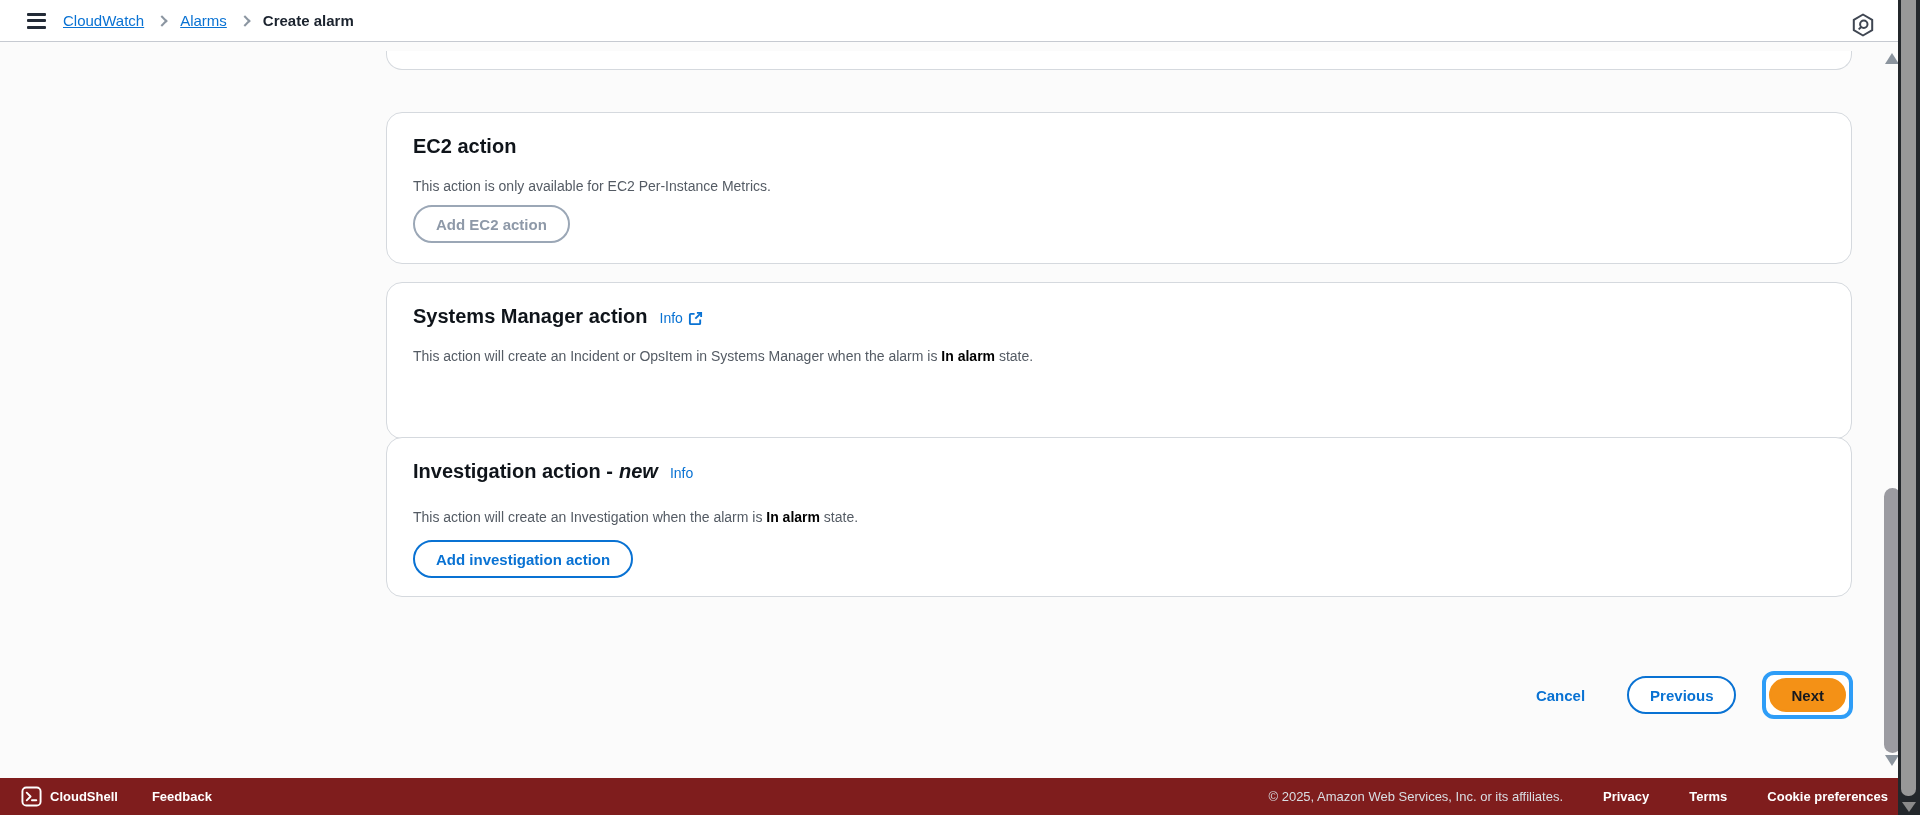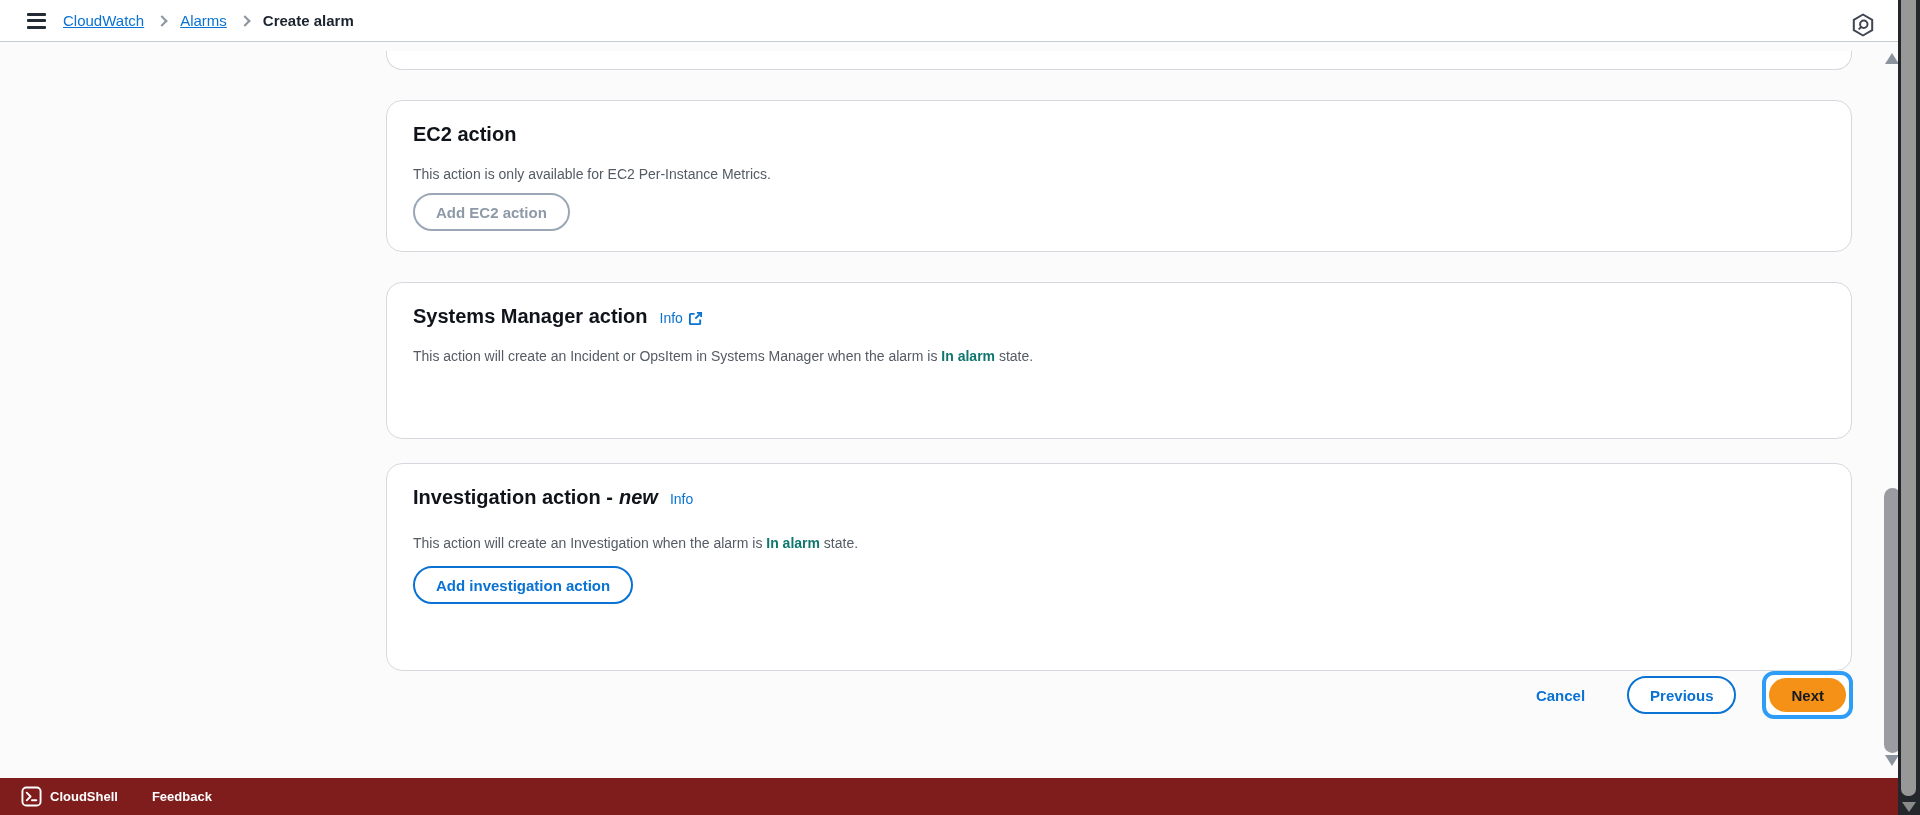--- a/index.html
+++ b/index.html
@@ -38,37 +38,37 @@
     position: absolute; left: 386px; width: 1466px; top: 51px; height: 19px;
     background: #ffffff; border: 1px solid #d5d9de; border-top: none;
     border-radius: 0 0 16px 16px;
   }
   .card-title-row { display: flex; align-items: baseline; gap: 12px; margin-bottom: 18px; }
   .card-title { font-size: 20px; line-height: 26px; font-weight: 700; color: #0f141a; }
   .title-new { font-style: italic; margin-left: 6px; }
   .info-link { font-size: 14px; color: #0972d3; font-weight: 500; cursor: pointer;
     display: inline-flex; align-items: center; gap: 5px; }
   .card-desc { font-size: 14px; line-height: 18px; color: #545b64; margin-bottom: 10px; }
-  .card-desc b { color: #0f766e; font-weight: 700; }
+  .card-desc b { color: #000000; font-weight: 700; }
 
   .btn {
     display: inline-flex; align-items: center; justify-content: center;
     height: 38px; padding: 12px 21px; border-radius: 19px;
     font-size: 15px; font-weight: 700; background: #ffffff; cursor: pointer;
     font-family: inherit;
   }
   .btn-disabled { border: 2px solid #9ba7b6; color: #8e99a8; cursor: default; }
   .btn-blue { border: 2px solid #0972d3; color: #0972d3; }
   .btn-link { border: none; background: transparent; color: #0972d3; padding: 0; height: auto; }
   .btn-primary { background: #f49116; border: 2px solid #f49116; color: #16191f; height: 34px; border-radius: 17px; }
 
-  .card-ec2 { top: 100px; height: 152px; }
+  .card-ec2 { top: 112px; height: 152px; }
   .card-ssm { top: 282px; height: 157px; }
   .card-ssm .card-desc { margin-bottom: 12px; }
-  .card-inv { top: 463px; height: 208px; }
+  .card-inv { top: 437px; height: 160px; }
   .card-inv .card-desc { margin-bottom: 14px; }
   .card-inv .card-title-row { margin-bottom: 24px; }
 
   
   .actions-row {
     position: absolute; top: 673px; left: 386px; width: 1467px; height: 44px;
     display: flex; align-items: center; justify-content: flex-end; gap: 42px;
   }
   .focus-ring {
     border: 4px solid #2e9df7; border-radius: 12px; padding: 3px; background: #ffffff;
@@ -193,18 +193,24 @@
         <rect x="1.5" y="1.5" width="19" height="19" rx="4" stroke="#ffffff" stroke-width="2"></rect>
         <polyline points="6,7 10,11 6,15" stroke="#ffffff" stroke-width="2" stroke-linecap="round" stroke-linejoin="round"></polyline>
         <line x1="11.5" y1="15" x2="16" y2="15" stroke="#ffffff" stroke-width="2" stroke-linecap="round"></line>
       </svg>
       <span>CloudShell</span>
     </div>
     <div class="footer-item">
       <span>Feedback</span>
     </div>
   </div>
+  <div class="footer-right">
+    <span class="footer-copy">© 2025, Amazon Web Services, Inc. or its affiliates.</span>
+    <span class="footer-link">Privacy</span>
+    <span class="footer-link">Terms</span>
+    <span class="footer-link">Cookie preferences</span>
+  </div>
 </div>
 
 <div class="outer-scrollbar">
   <div class="outer-thumb"></div>
   <div class="outer-arrow-down"></div>
 </div>
 
 </body></html>

